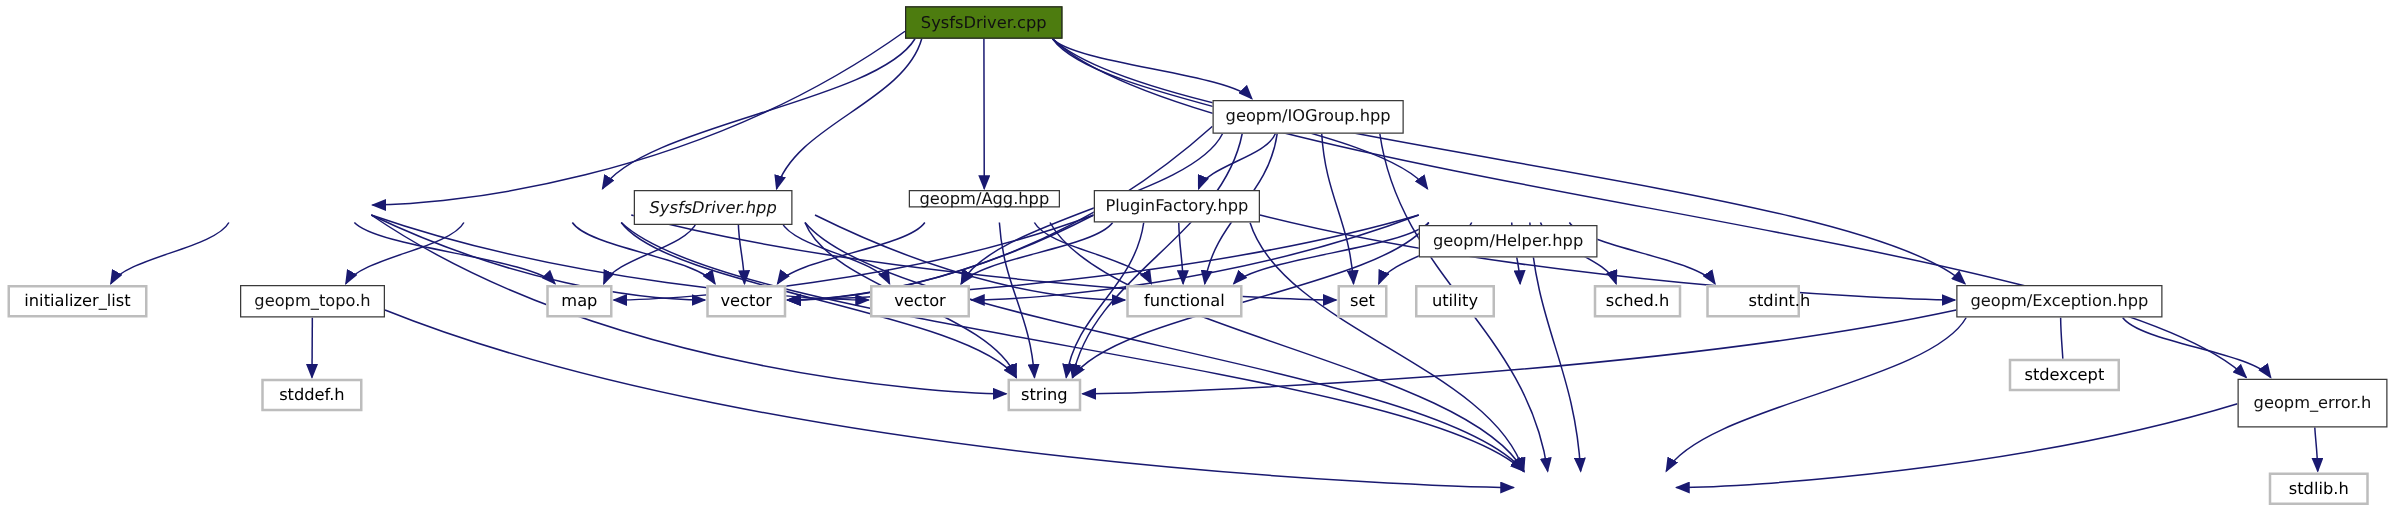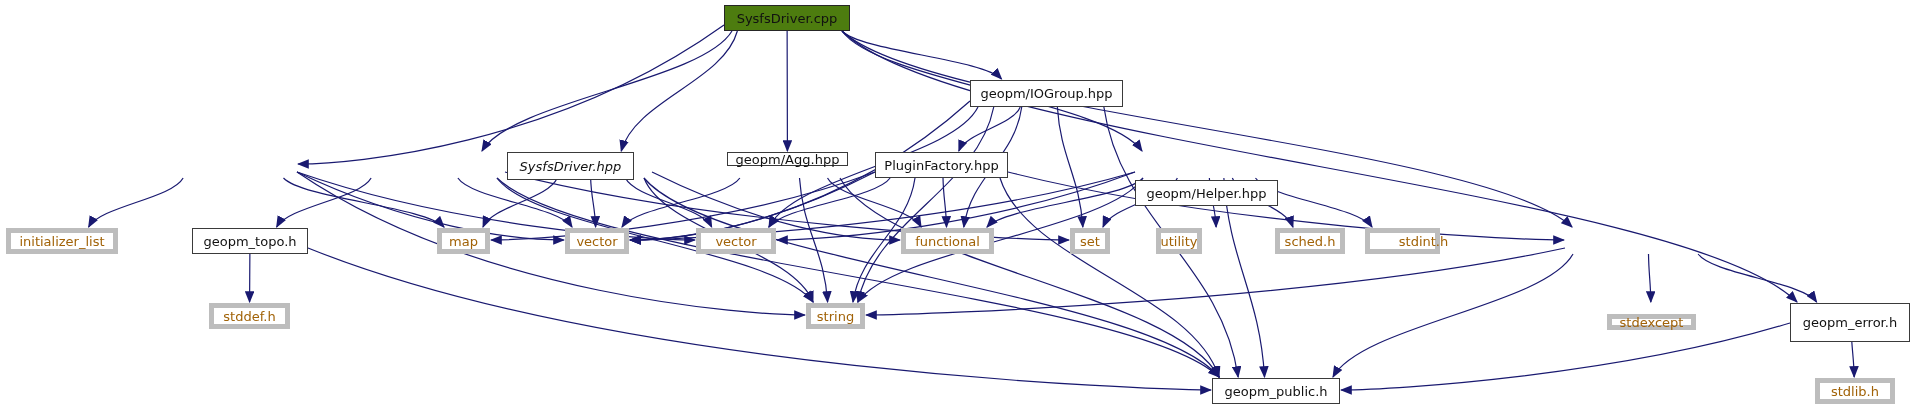--- a/index.html
+++ b/index.html
@@ -4,21 +4,21 @@
 <style>
   html,body{margin:0;padding:0;background:#ffffff;}
   #stage{position:relative;width:1916px;height:411px;background:#fff;overflow:hidden;
          font-family:"DejaVu Sans","Liberation Sans",sans-serif;}
   #edges{position:absolute;left:0;top:0;z-index:1;}
   .gnode{position:absolute;z-index:2;display:flex;align-items:center;justify-content:center;
          background:#fff;color:#111;font-size:13px;white-space:nowrap;box-sizing:border-box;
          line-height:1;}
   .gnode.root{background:#bfbfbf;border:1.6px solid #262626;}
   .gnode.doc{border:1.4px solid #3a3a3a;}
-  .gnode.sys{border:5px solid #f97316;color:#a16207;}
+  .gnode.sys{border:2px solid #f97316;color:#000000;}
 </style>
 </head>
 <body>
 
 <div id="stage" style="width: 1916px; height: 411px;">
   <svg id="edges" xmlns="http://www.w3.org/2000/svg" width="1916" height="411" viewBox="0 0 1916 411">
       <defs>
         <marker id="arrow" viewBox="0 0 10 8" refX="9" refY="4" markerWidth="10" markerHeight="8" orient="auto-start-reverse">
           <path d="M0,0 L10,4 L0,8 z" fill="#191970"></path>
         </marker>
@@ -89,22 +89,22 @@
     <div class="gnode doc" style="left: 727px; top: 152px; width: 121px; height: 14px; border-color: rgb(58, 58, 58);">geopm/Agg.hpp</div>
     <div class="gnode doc" style="left: 875px; top: 152px; width: 133px; height: 26px; border-color: rgb(58, 58, 58);">PluginFactory.hpp</div>
     <div class="gnode doc" style="left: 1135px; top: 152px; width: 143px; height: 26px; border-color: rgb(58, 58, 58); margin-top: 28px;">geopm/Helper.hpp</div>
     <div class="gnode sys" style="left: 6px; top: 228px; width: 112px; height: 26px; border-color: rgb(189, 189, 189);">initializer_list</div>
     <div class="gnode doc" style="left: 192px; top: 228px; width: 116px; height: 26px; border-color: rgb(58, 58, 58);">geopm_topo.h</div>
     <div class="gnode sys" style="left: 437px; top: 228px; width: 53px; height: 26px; border-color: rgb(189, 189, 189);">map</div>
     <div class="gnode sys" style="left: 565px; top: 228px; width: 64px; height: 26px; border-color: rgb(189, 189, 189);">vector</div>
     <div class="gnode sys" style="left: 696px; top: 228px; width: 80px; height: 26px; border-color: rgb(189, 189, 189);">vector</div>
     <div class="gnode sys" style="left: 901px; top: 228px; width: 93px; height: 26px; border-color: rgb(189, 189, 189);">functional</div>
     <div class="gnode sys" style="left: 1070px; top: 228px; width: 40px; height: 26px; border-color: rgb(189, 189, 189);">set</div>
-    <div class="gnode sys" style="left: 1132px; top: 228px; width: 46px; height: 26px; border-color: rgb(189, 189, 189); margin-left: 24px;">utility</div>
+    <div class="gnode sys" style="left: 1132px; top: 228px; width: 64px; height: 26px; border-color: rgb(189, 189, 189);">utility</div>
     <div class="gnode sys" style="left: 1275px; top: 228px; width: 70px; height: 26px; border-color: rgb(189, 189, 189);">sched.h</div>
     <div class="gnode sys" style="left: 1365px; top: 228px; width: 75px; height: 26px; border-color: rgb(189, 189, 189); padding-left: 42px;">stdint.h</div>
+    <div class="gnode doc" style="left: 1565px; top: 228px; width: 165px; height: 26px; border-color: rgb(58, 58, 58);">geopm/Exception.hpp</div>
     <div class="gnode sys" style="left: 209px; top: 303px; width: 81px; height: 26px; border-color: rgb(189, 189, 189);">stddef.h</div>
     <div class="gnode sys" style="left: 806px; top: 303px; width: 59px; height: 26px; border-color: rgb(189, 189, 189);">string</div>
-    <div class="gnode sys" style="left: 1607px; top: 314px; width: 89px; height: 16px; border-color: rgb(189, 189, 189);">stdexcept</div>
+    <div class="gnode sys" style="left: 1607px; top: 287px; width: 89px; height: 26px; border-color: rgb(189, 189, 189);">stdexcept</div>
     <div class="gnode doc" style="left: 1790px; top: 303px; width: 120px; height: 39px; border-color: rgb(58, 58, 58);">geopm_error.h</div>
-    <div class="gnode doc" style="left: 1212px; top: 378px; width: 128px; height: 26px; border-color: rgb(58, 58, 58);">geopm_public.h</div>
     <div class="gnode sys" style="left: 1815px; top: 378px; width: 80px; height: 26px; border-color: rgb(189, 189, 189);">stdlib.h</div>
   </div>
 
 </body></html>

